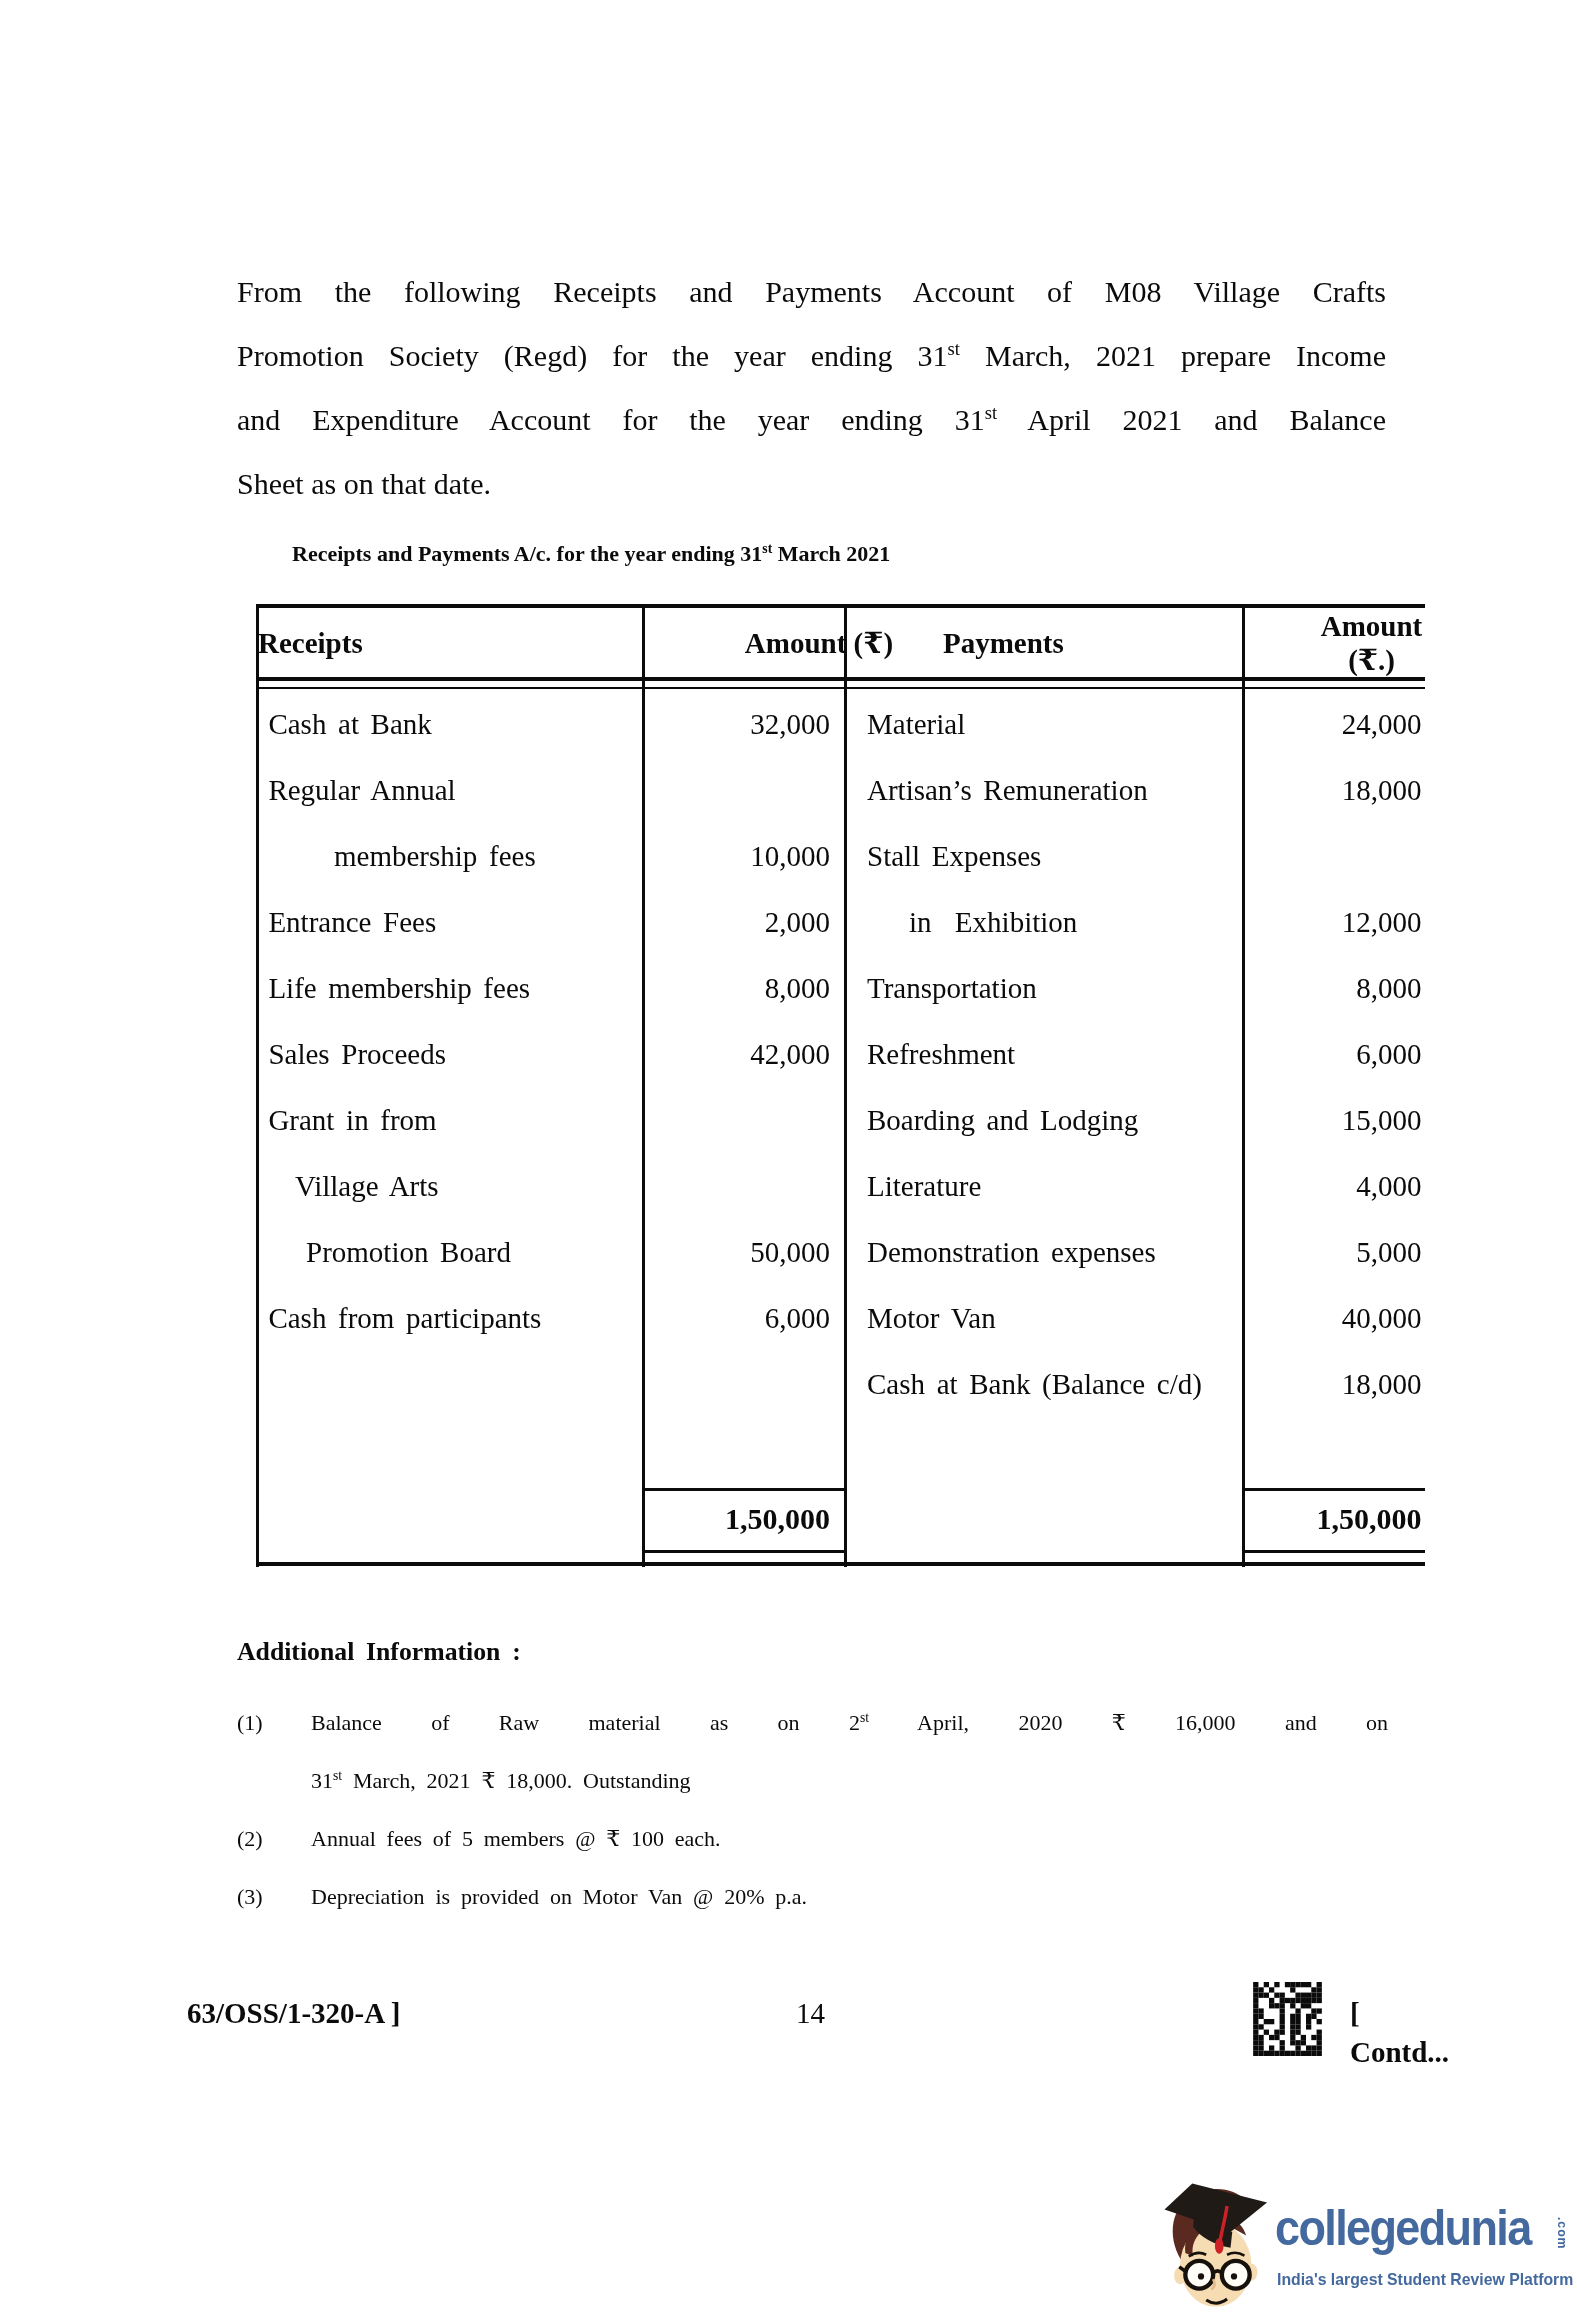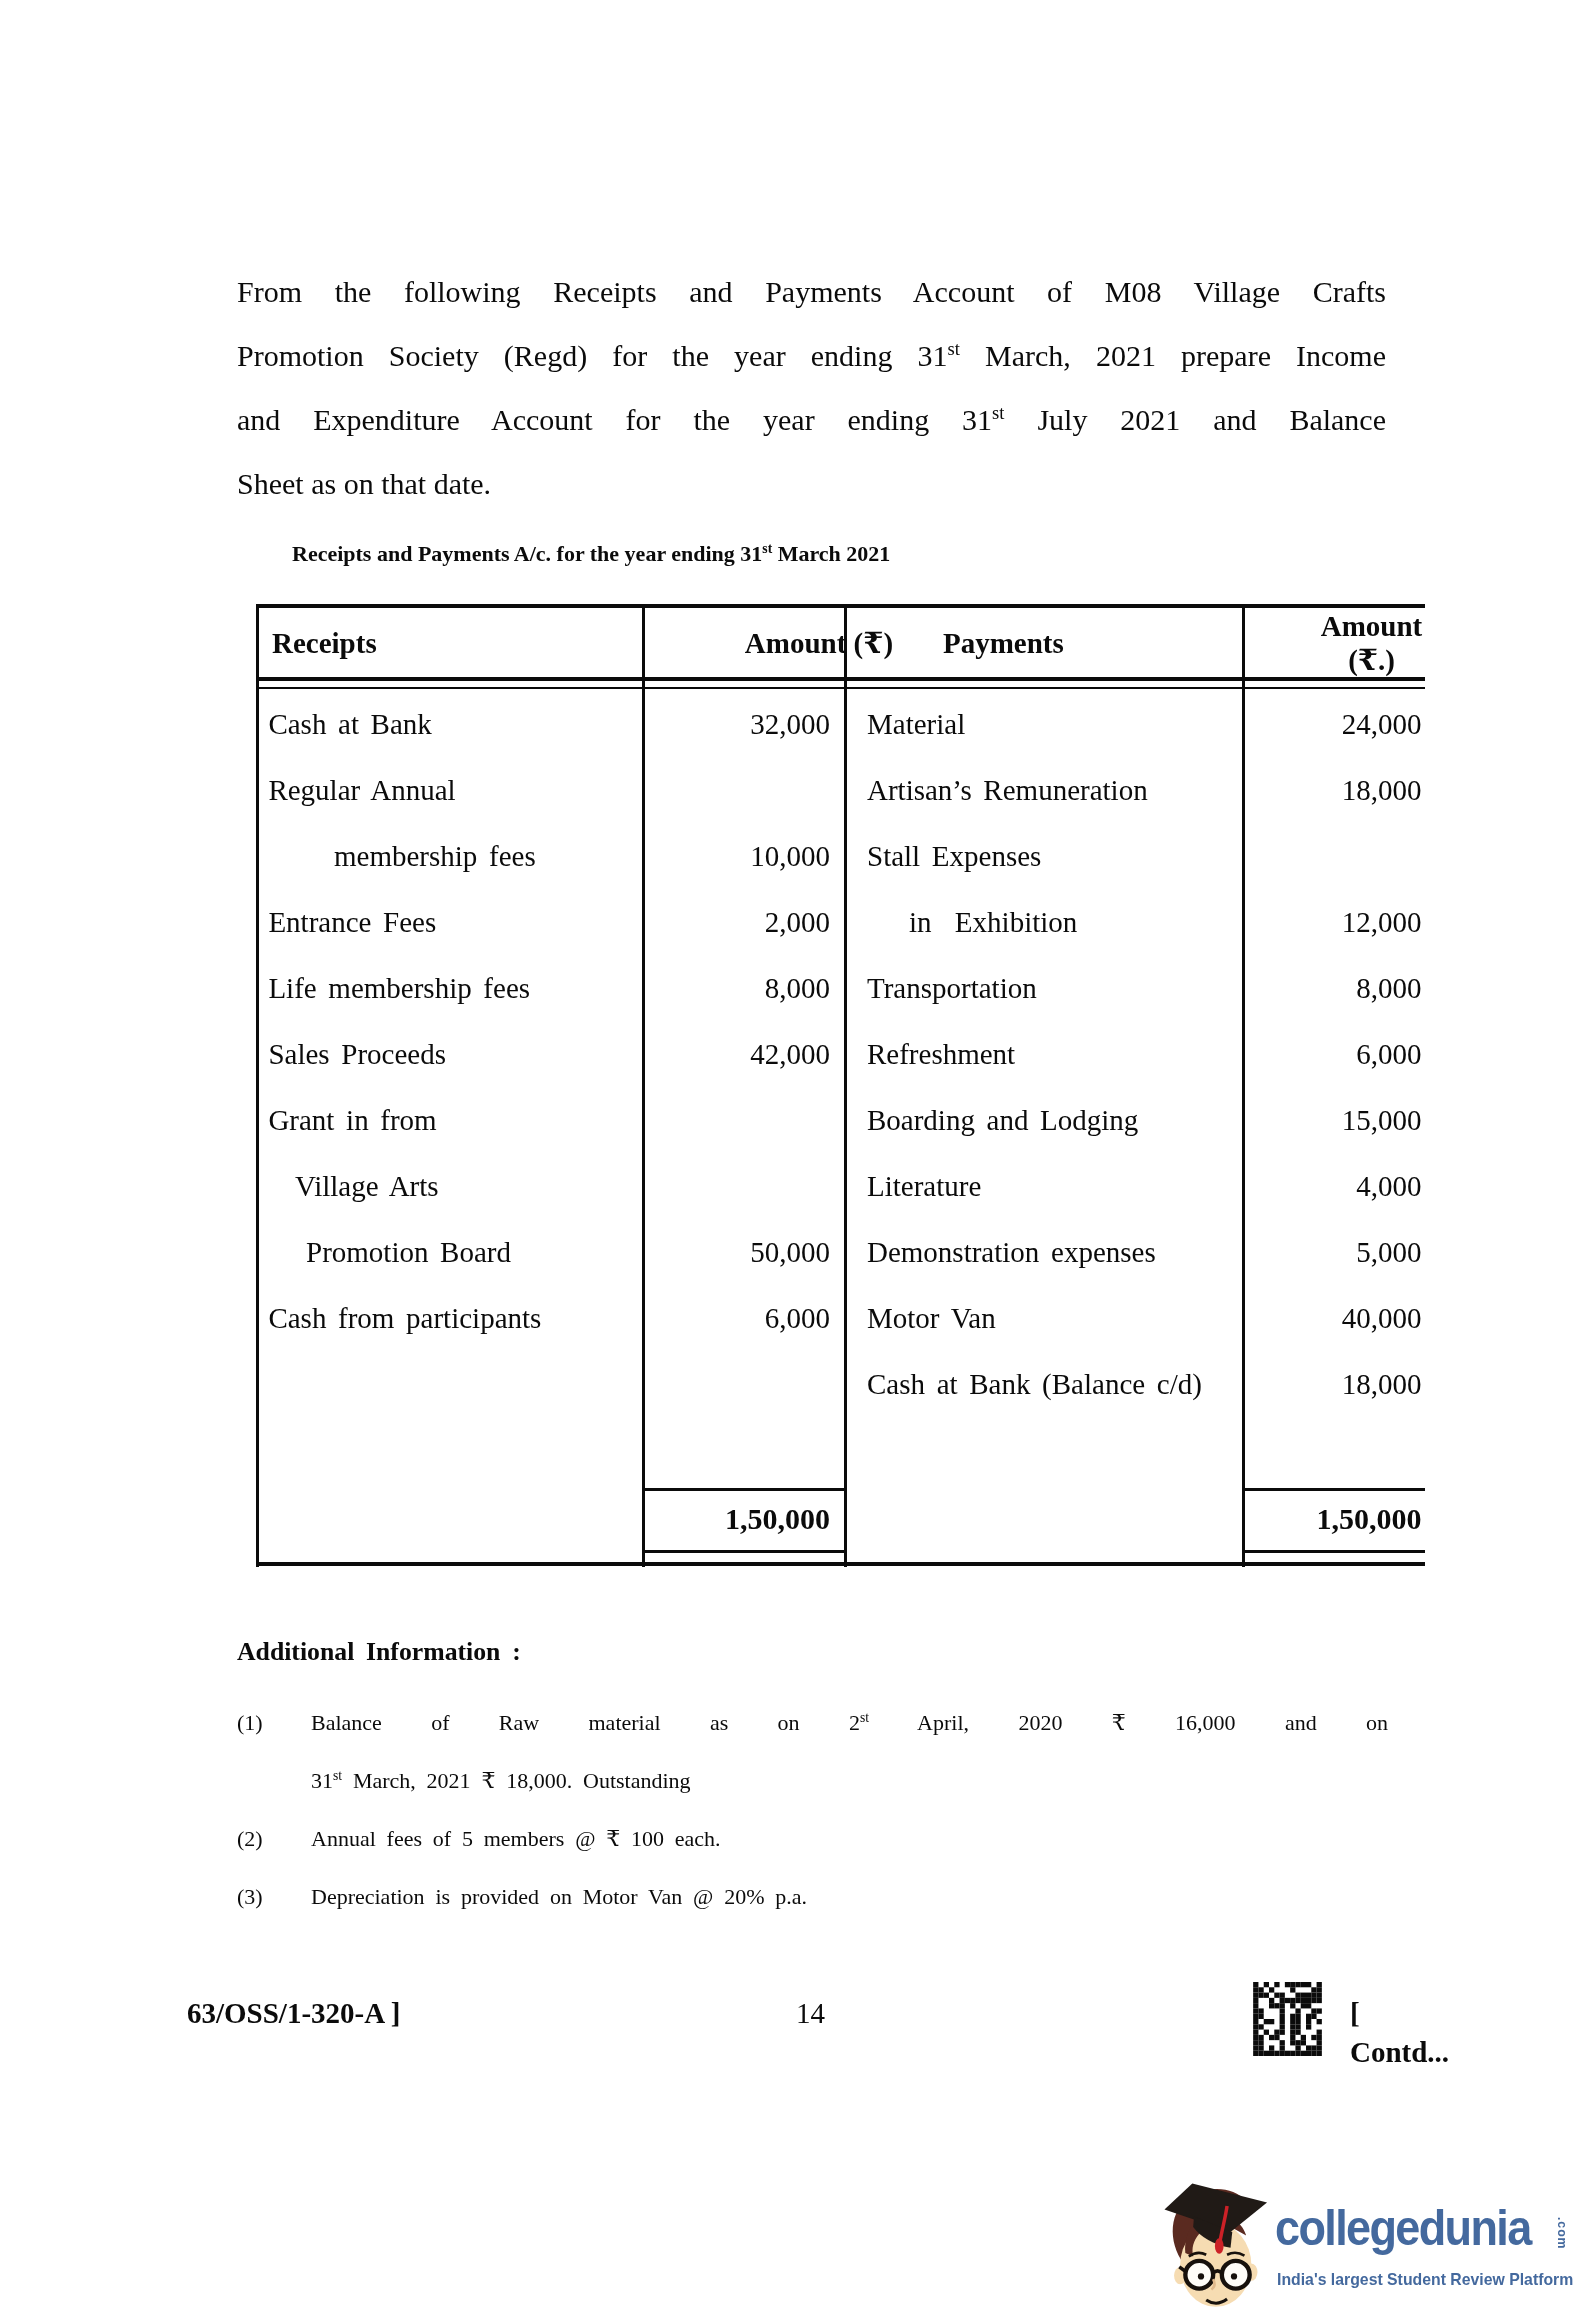--- a/index.html
+++ b/index.html
@@ -29,21 +29,21 @@
   .v-d1{left:386px;top:0;width:2.7px;height:963px;}
   .v-d2{left:588px;top:0;width:2.7px;height:963px;}
   .v-d3{left:986px;top:0;width:2.7px;height:963px;}
   .thead{position:absolute;left:0;top:5.3px;width:100%;height:68px;display:flex;align-items:center;font-weight:bold;}
   .rows{position:absolute;left:0;top:87px;width:100%;}
   .trow{display:flex;height:66px;align-items:center;}
   .c1{width:386px;padding-left:12.4px;box-sizing:border-box;white-space:pre-wrap;word-spacing:4.4px;}
   .c2{width:202px;text-align:right;padding-right:14px;box-sizing:border-box;}
   .c3{width:398px;padding-left:23px;box-sizing:border-box;white-space:pre-wrap;word-spacing:4.4px;}
   .c4{flex:1;text-align:right;padding-right:3.5px;box-sizing:border-box;}
-  .hc1{width:462px;padding-left:16px;box-sizing:border-box;}
+  .hc1{width:462px;padding-left:2px;box-sizing:border-box;}
   .hc2{width:202px;text-align:center;box-sizing:border-box;}
   .hc3{width:398px;padding-left:23px;box-sizing:border-box;}
   .hc4{flex:1;text-align:center;box-sizing:border-box;}
   .pad-a{padding-left:78px;}
   .pad-b{padding-left:39px;}
   .pad-c{padding-left:50px;}
   .pad-d{padding-left:65px;}
   .tot{position:absolute;top:887px;height:55px;line-height:55px;font-weight:bold;font-size:30px;text-align:right;box-sizing:border-box;}
   .tot-left{left:386px;width:202px;padding-right:14px;}
   .tot-right{left:986px;width:183px;padding-right:3.5px;}
@@ -69,21 +69,21 @@
   .tagline{position:absolute;left:146px;top:140px;font-size:17px;font-weight:bold;color:#44699e;transform:scaleX(.93);transform-origin:left top;white-space:nowrap;}
 </style>
 </head>
 <body>
 
 <main class="page">
 
   <section class="intro">
     <div class="just"><span>From the following Receipts and Payments Account of M08 Village Crafts</span></div>
     <div class="just"><span>Promotion Society (Regd) for the year ending 31</span><sup class="sp">st</sup><span> March, 2021 prepare Income</span></div>
-    <div class="just"><span>and Expenditure Account for the year ending 31</span><sup class="sp">st</sup><span> July 2021 and Balance</span></div>
+    <div class="just"><span>and Expenditure Account for the year ending 31</span><sup class="sp">st</sup><span> April 2021 and Balance</span></div>
     <div><span>Sheet as on that date.</span></div>
   </section>
 
   <h2 class="tbl-title"><span>Receipts and Payments A/c. for the year ending 31</span><sup class="sp">st</sup><span> March 2021</span></h2>
 
   <section class="rptable">
     <div class="hline rule-top"></div>
     <div class="hline rule-hb1"></div>
     <div class="hline rule-hb2"></div>
     <div class="vline v-left"></div>

